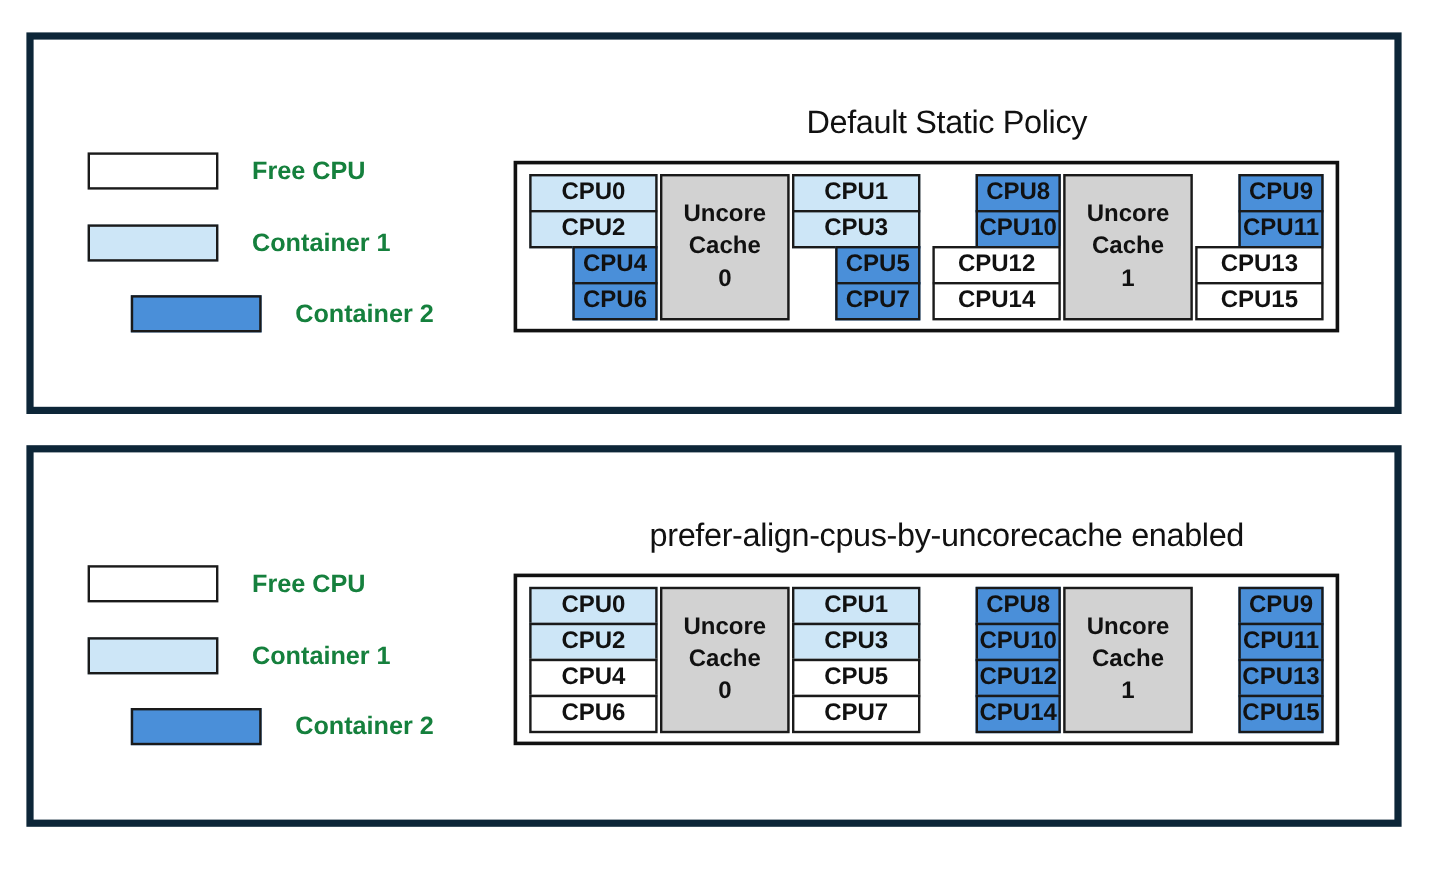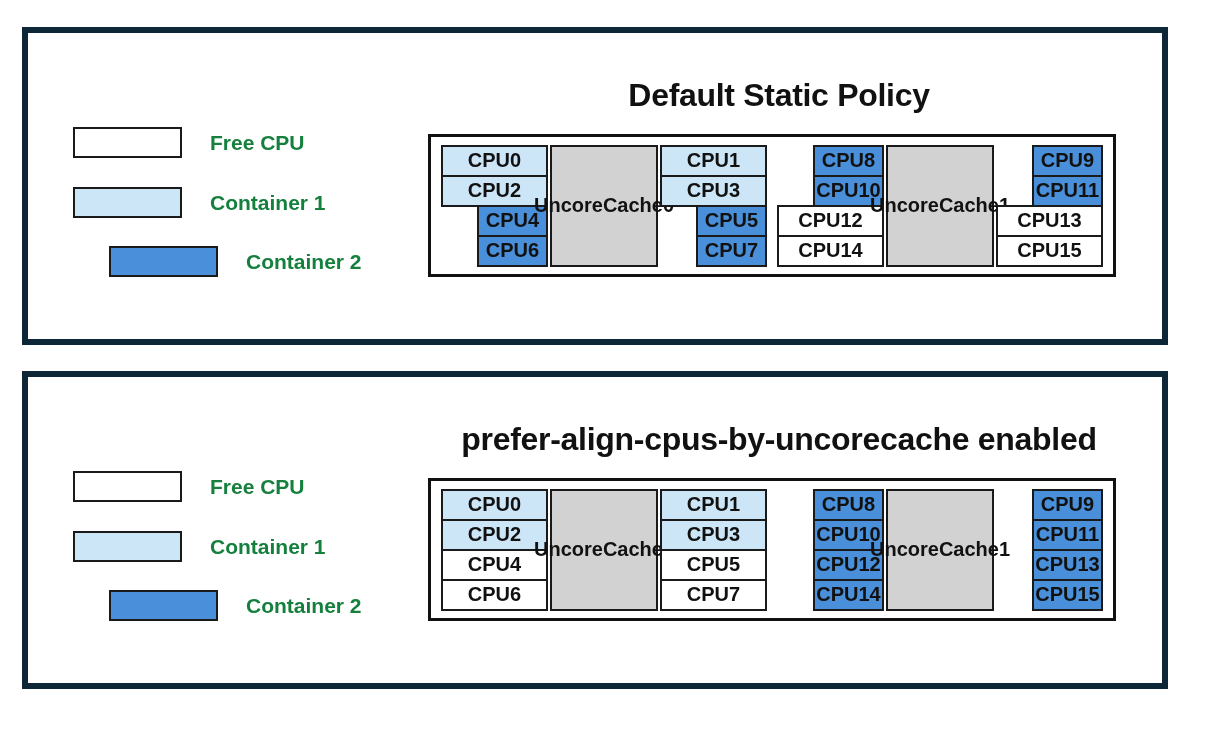--- a/index.html
+++ b/index.html
@@ -22,24 +22,24 @@
     height: 318px;
     box-sizing: border-box;
     border: 6px solid var(--panel-border, #0D2638);
     background: #ffffff;
   }
   .title {
     position: absolute;
     left: 398px;
     top: 36px;
     width: 690px;
-    margin: 8px;
+    margin: 18px;
     text-align: center;
-    font-size: 32px;
-    font-weight: bold;
+    font-size: 27px;
+    font-weight: normal;
     color: #111111;
     letter-spacing: -0.3px;
     white-space: nowrap;
   }
   .legend-item {
     position: absolute;
     left: 45px;
     display: flex;
     align-items: center;
     gap: 28px;
@@ -93,20 +93,21 @@
     font-weight: bold;
     color: #111111;
   }
   .col .cpu:last-child { margin-bottom: 0; }
   .cache {
     box-sizing: border-box;
     width: 108px;
     border: 2px solid var(--cell-border, #1A1A1A);
     background: var(--uncore-cache, #D2D2D2);
     display: flex;
+    flex-direction: column;
     align-items: center;
     justify-content: center;
     font-size: 20px;
     font-weight: bold;
     line-height: 1.35;
     color: #111111;
     text-align: center;
   }
   .state-free { background: var(--free-cpu, #FFFFFF); }
   .state-container1 { background: var(--container1, #CDE6F7); }

